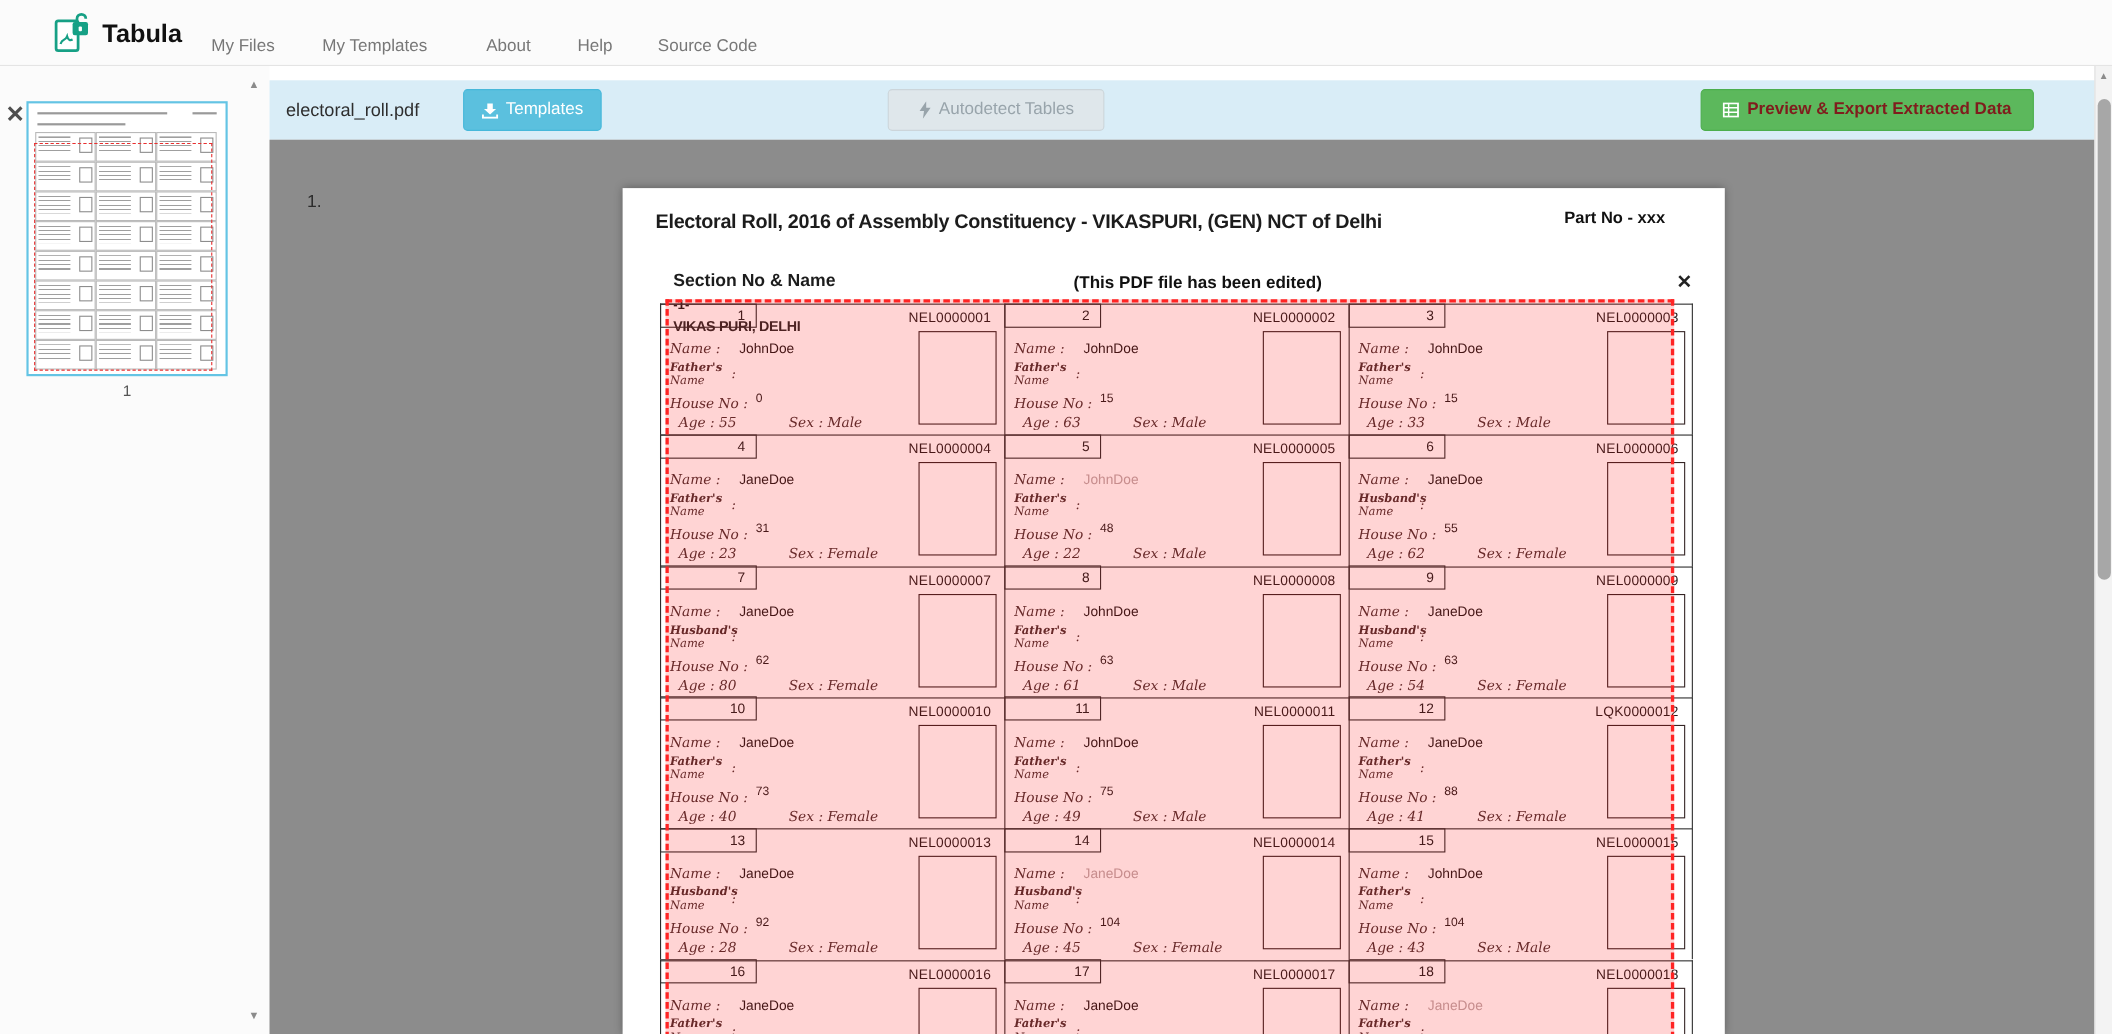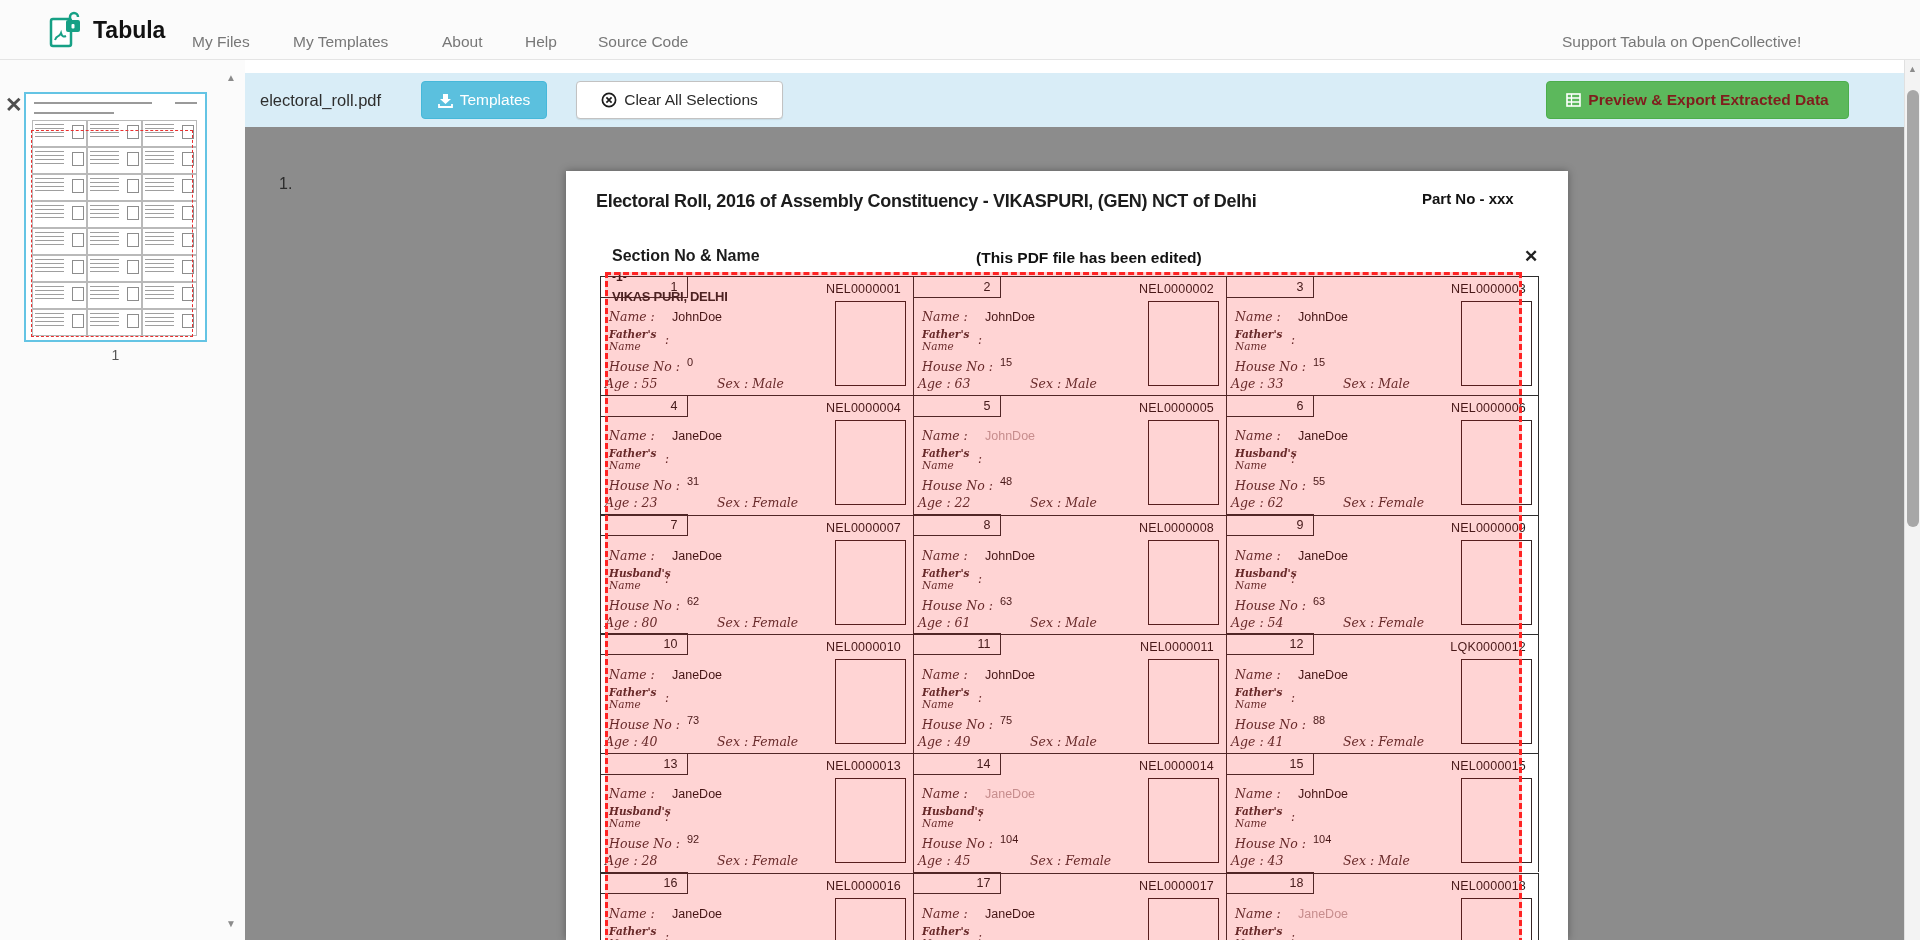--- a/index.html
+++ b/index.html
@@ -63,21 +63,21 @@
   .photo { position:absolute; left:234px; top:24px; width:71px; height:85px; border:1.5px solid #352525; }
   .lab { font-family:"DejaVu Serif", serif; font-style:italic; color:#4a3232; }
   .name-lab { position:absolute; left:8px; top:32px; font-size:12.5px; }
   .name-val { position:absolute; left:71px; top:33px; font-size:12.5px; color:#201a1a; }
   .name-val.gray { color:#bcaaaa; }
   .rl1 { position:absolute; left:8px; top:51px; font-size:10.5px;font-weight:bold; }
   .rl2 { position:absolute; left:8px; top:63px; font-size:10.5px; }
   .rcolon { position:absolute; left:64px; top:56px; font-size:12px; }
   .house-lab { position:absolute; left:8px; top:82px; font-size:12.5px; }
   .house-val { position:absolute; left:86px; top:79px; font-size:11px; color:#241d1d; font-family:"Liberation Sans",sans-serif; }
-  .age-lab { position:absolute; left:4px; top:99px; font-size:12.5px; }
+  .age-lab { position:absolute; left:16px; top:99px; font-size:12.5px; }
   .sex-lab { position:absolute; left:116px; top:99px; font-size:12.5px; }
 
   .selection { position:absolute; left:39px; top:101px; width:917px; height:690px; background:rgba(255,0,0,0.17); border:3px dashed #ff2424; z-index:5; cursor:move; }
 
   
   .vscroll { position:absolute; left:1904px; top:60px; width:16px; height:880px; background:#f3f3f3; border-left:1px solid #e0e0e0; }
   .vscroll .arrow-up { position:absolute; left:3px; top:4px; font-size:9px; color:#8b8b8b; }
   .vscroll .thumb { position:absolute; left:2px; top:30px; width:12px; height:437px; background:#a7a7a7; border-radius:6px; cursor:pointer; }
 </style>
 </head>
@@ -96,21 +96,20 @@
           <rect x="24.5" y="13" width="3" height="4.5" rx="1" fill="#fff"></rect>
         </svg>
       </span>
       <span class="brand-name">Tabula</span>
     </div>
     <span class="nav-item nav-myfiles">My Files</span>
     <span class="nav-item nav-mytemplates">My Templates</span>
     <span class="nav-item nav-about">About</span>
     <span class="nav-item nav-help">Help</span>
     <span class="nav-item nav-source">Source Code</span>
-    <span class="nav-item nav-support">Support Tabula on OpenCollective!</span>
   </div>
 
   <div class="sidebar">
     <span class="thumb-close">✕</span>
     <div class="thumbnail">
       <div class="thumb-line" style="left:8px;top:8px;width:118px;"></div>
       <div class="thumb-line" style="right:8px;top:8px;width:22px;"></div>
       <div class="thumb-line" style="left:8px;top:18px;width:80px;"></div>
       <div class="thumb-grid">
           <div class="t-cell">
@@ -223,30 +222,29 @@
     <div class="btn btn-templates">
       <span class="icon">
         <svg width="15" height="15" viewBox="0 0 15 15">
           <path d="M5 1 h5 v5 h3 l-5.5 5 L2 6 h3 z" fill="#fff"></path>
           <path d="M1 11 v3 h13 v-3" fill="none" stroke="#fff" stroke-width="1.8"></path>
         </svg>
       </span>
       <span>Templates</span>
     </div>
 
-    <div class="btn btn-clear">
+
+    <div class="btn btn-autodetect">
       <span class="icon">
-        <svg width="16" height="16" viewBox="0 0 16 16">
-          <circle cx="8" cy="8" r="6.6" fill="none" stroke="#1a1a1a" stroke-width="1.7"></circle>
-          <path d="M5.4 5.4 L10.6 10.6 M10.6 5.4 L5.4 10.6" stroke="#1a1a1a" stroke-width="1.7"></path>
+        <svg width="12" height="16" viewBox="0 0 12 16">
+          <path d="M7 0 L1 9 h4 L4 16 L11 6 h-4 z" fill="#98a4ab"></path>
         </svg>
       </span>
-      <span>Clear All Selections</span>
+      <span>Autodetect Tables</span>
     </div>
-
 
     <div class="btn btn-export">
       <span class="icon">
         <svg width="15" height="14" viewBox="0 0 15 14">
           <rect x="1" y="1" width="13" height="12" fill="none" stroke="#fff" stroke-width="1.6"></rect>
           <path d="M1 5 h13 M1 9 h13 M5.5 1 v12" stroke="#fff" stroke-width="1.3"></path>
         </svg>
       </span>
       <span>Preview &amp; Export Extracted Data</span>
     </div>

